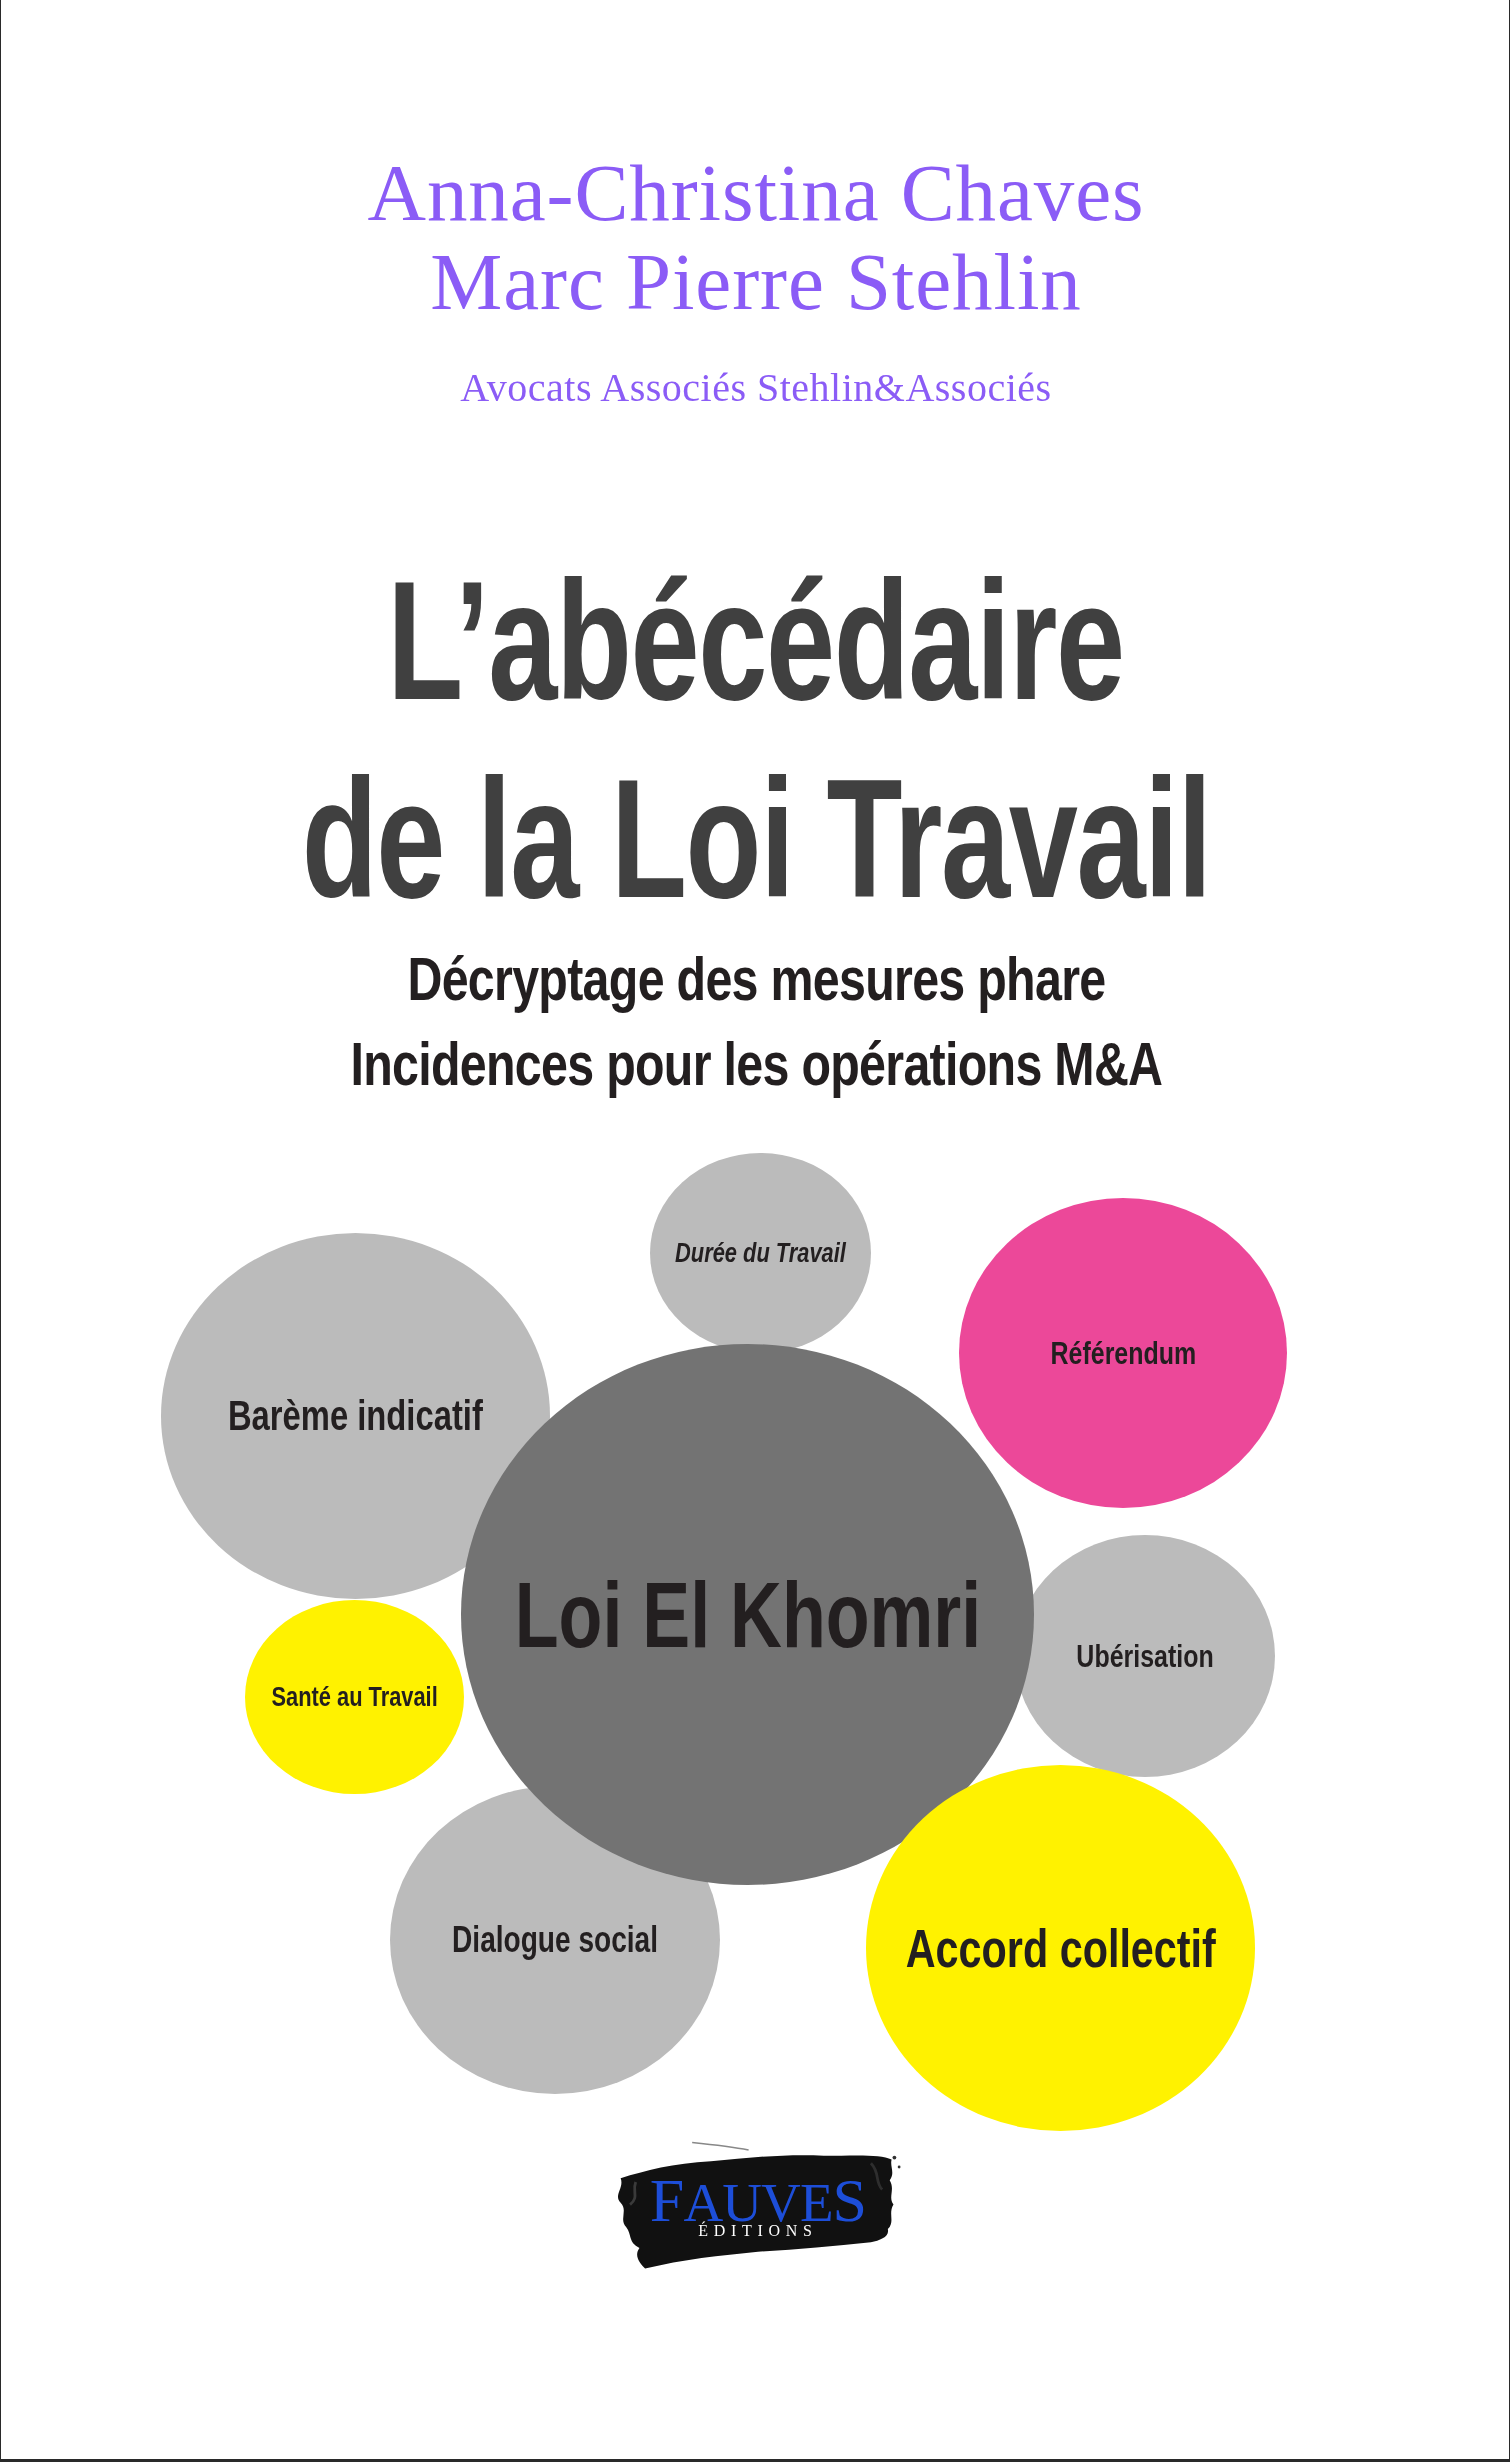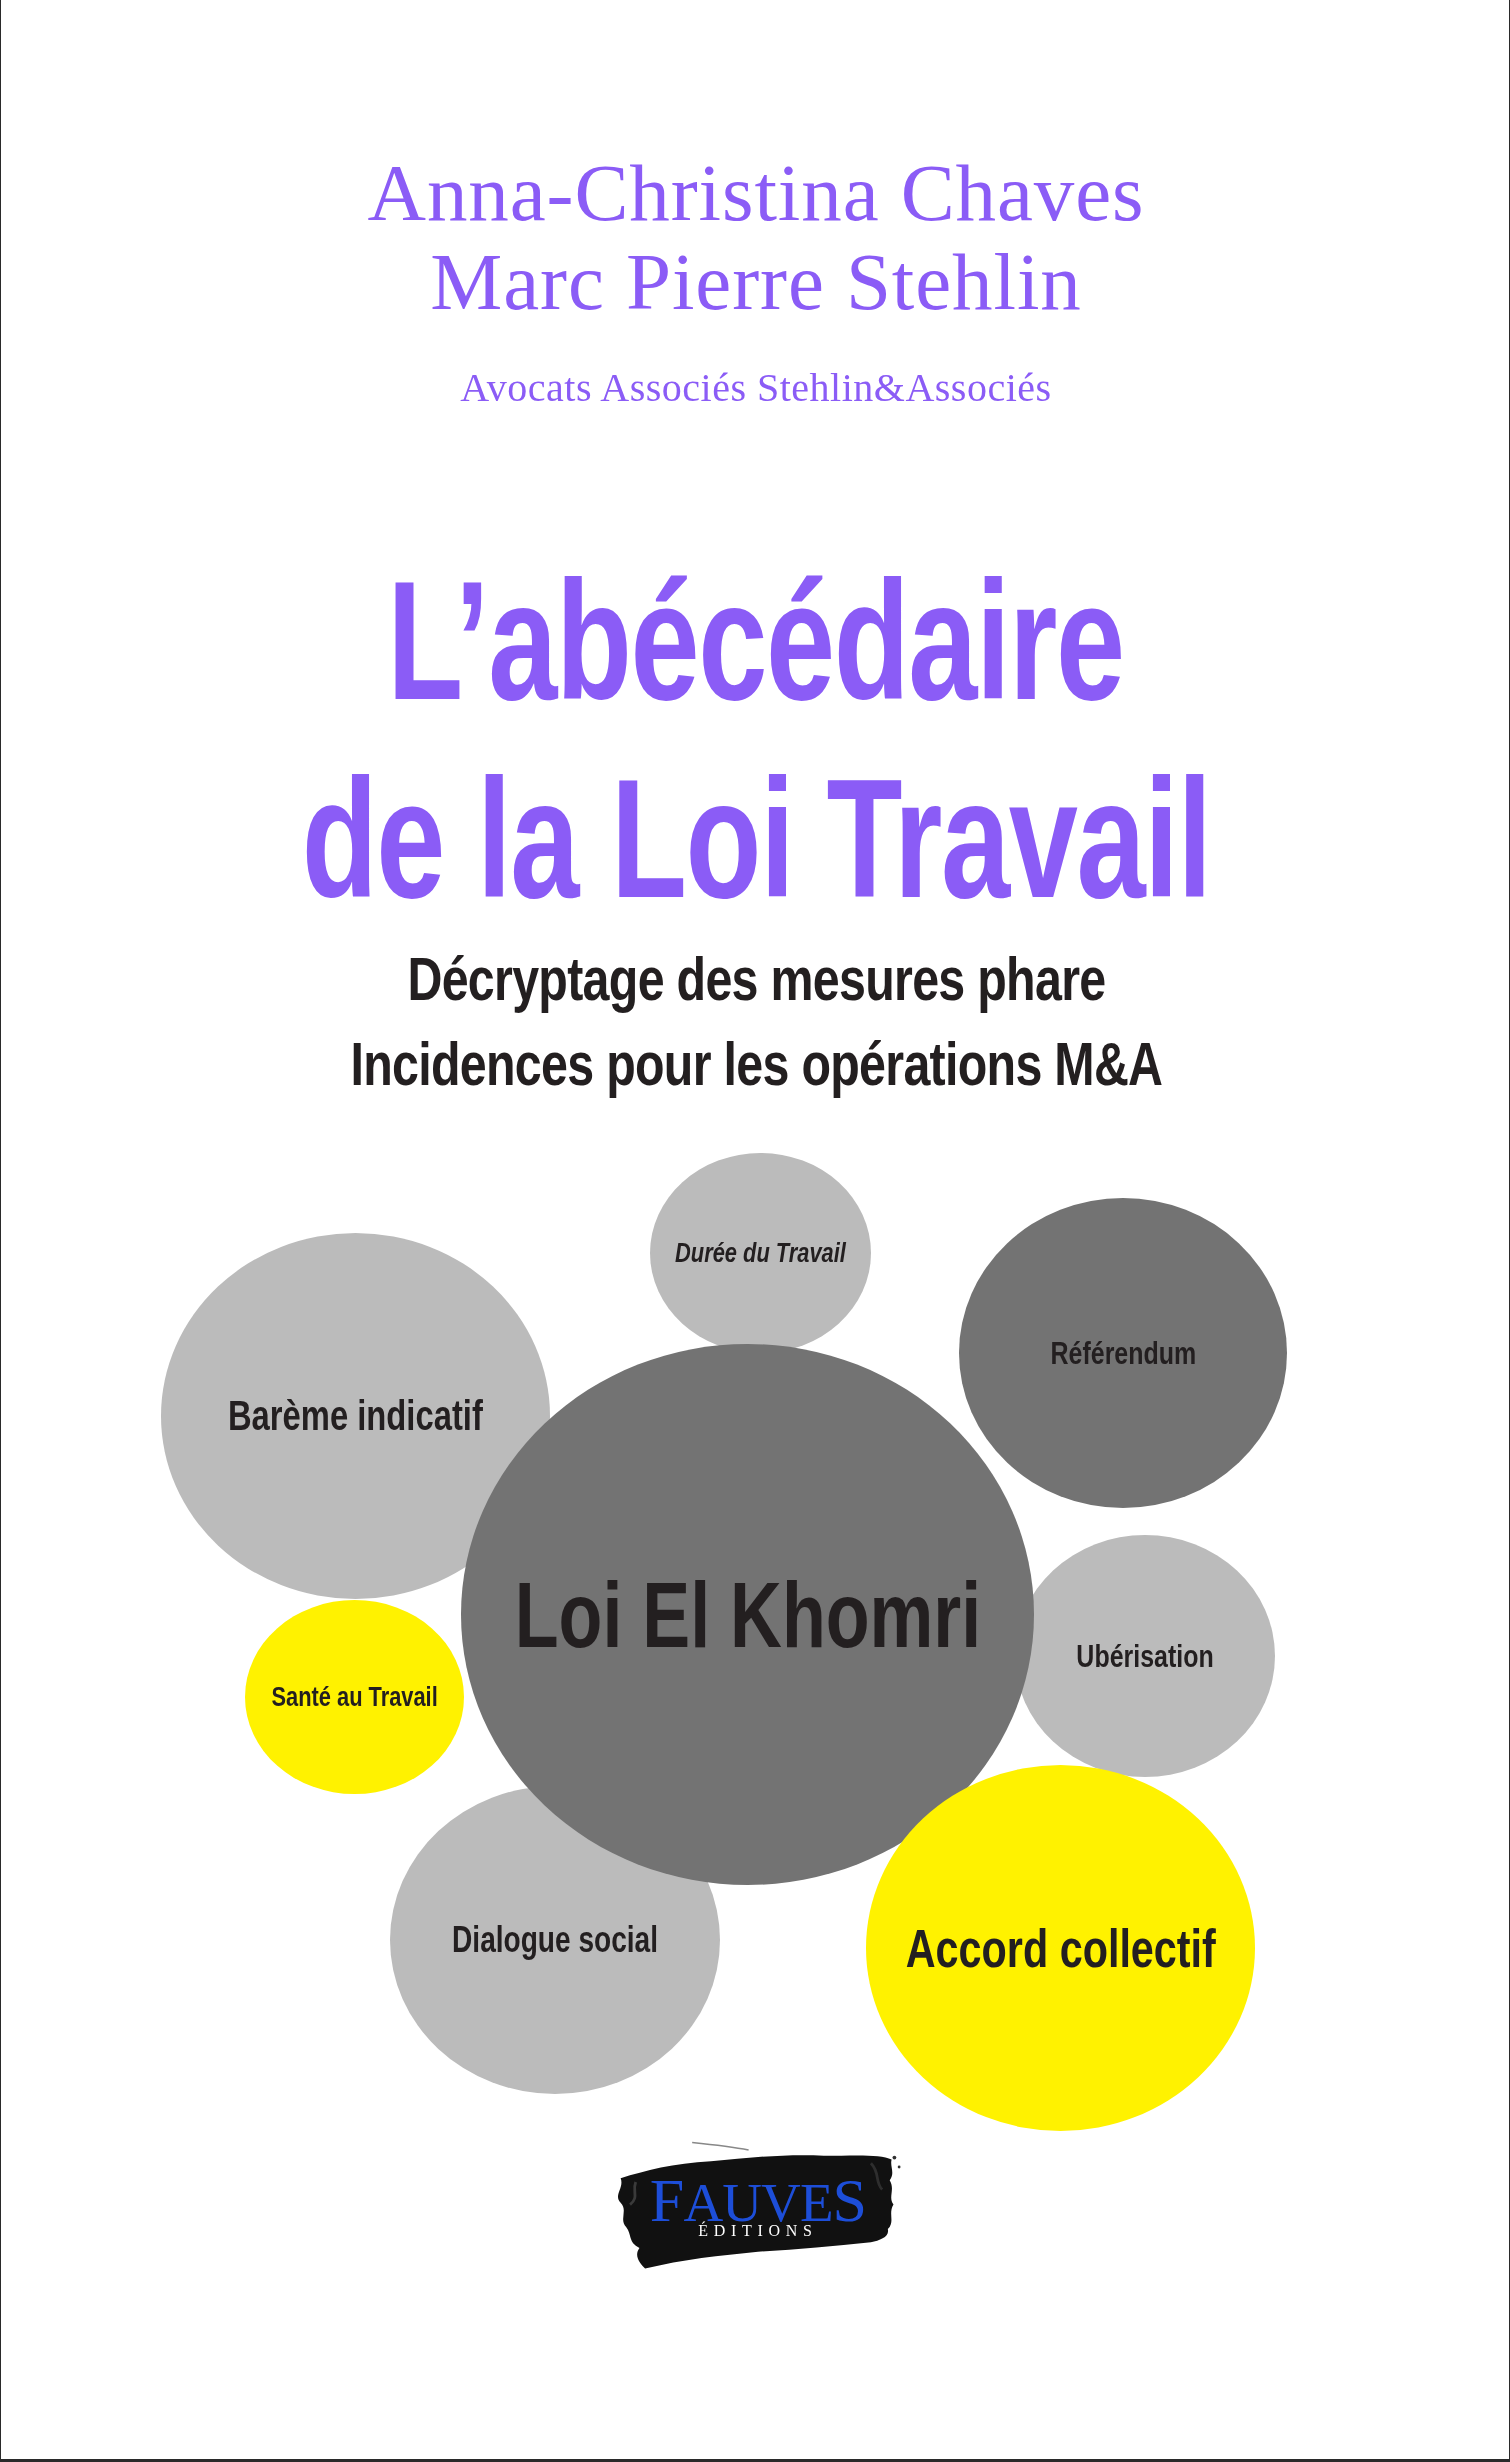--- a/index.html
+++ b/index.html
@@ -15,21 +15,21 @@
     white-space: nowrap; line-height: 1;
   }
   .author { font-size: 81px; letter-spacing: 0.9px; }
   .affil { font-size: 40px; letter-spacing: 0.5px; }
   .cond-line {
     position: absolute; left: 0; width: 1510px; text-align: center;
     font-family: "Liberation Sans", "DejaVu Sans", sans-serif; font-weight: bold;
     white-space: nowrap; line-height: 1;
   }
   .cond-line > span { display: inline-block; transform-origin: center center; }
-  .title-line { color: #8b5cf6; font-size: 168px; letter-spacing: -1.9px; }
+  .title-line { color: #404040; font-size: 168px; letter-spacing: -1.9px; }
   .title-line > span { transform: scaleX(0.74); }
   .sub-line { color: #231f20; font-size: 62px; letter-spacing: -0.9px; }
   .sub-line > span { transform: scaleX(0.78); }
 
   .bubble {
     position: absolute; border-radius: 50%;
     display: flex; align-items: center; justify-content: center;
   }
   .bubble .label {
     display: inline-block; white-space: nowrap;
@@ -76,21 +76,21 @@
     <span>Incidences pour les opérations M&amp;A</span>
   </div>
 
   <div id="bubbles">
     <div class="bubble" style="left: 649px; top: 1153px; width: 221px; height: 200px; background: rgb(187, 187, 187); font-style: italic;">
       <span class="label" style="font-size: 28px;">Durée du Travail</span>
     </div>
     <div class="bubble" style="left: 160px; top: 1233px; width: 389px; height: 366px; background: rgb(187, 187, 187);">
       <span class="label" style="font-size: 42px;">Barème indicatif</span>
     </div>
-    <div class="bubble" style="left: 958px; top: 1198px; width: 328px; height: 310px; background: #737373; align-items: center;">
+    <div class="bubble" style="left: 958px; top: 1198px; width: 328px; height: 310px; background: #ec4899; align-items: center;">
       <span class="label" style="font-size: 32px;">Référendum</span>
     </div>
     <div class="bubble" style="left: 1014px; top: 1535px; width: 260px; height: 242px; background: rgb(187, 187, 187);">
       <span class="label" style="font-size: 32px;">Ubérisation</span>
     </div>
     <div class="bubble" style="left: 389px; top: 1786px; width: 330px; height: 308px; background: rgb(187, 187, 187);">
       <span class="label" style="font-size: 36px;">Dialogue social</span>
     </div>
     <div class="bubble" style="left: 460px; top: 1344px; width: 573px; height: 541px; background: #737373; text-align: center;">
       <span class="label" style="font-size: 92px;">Loi El Khomri</span>

